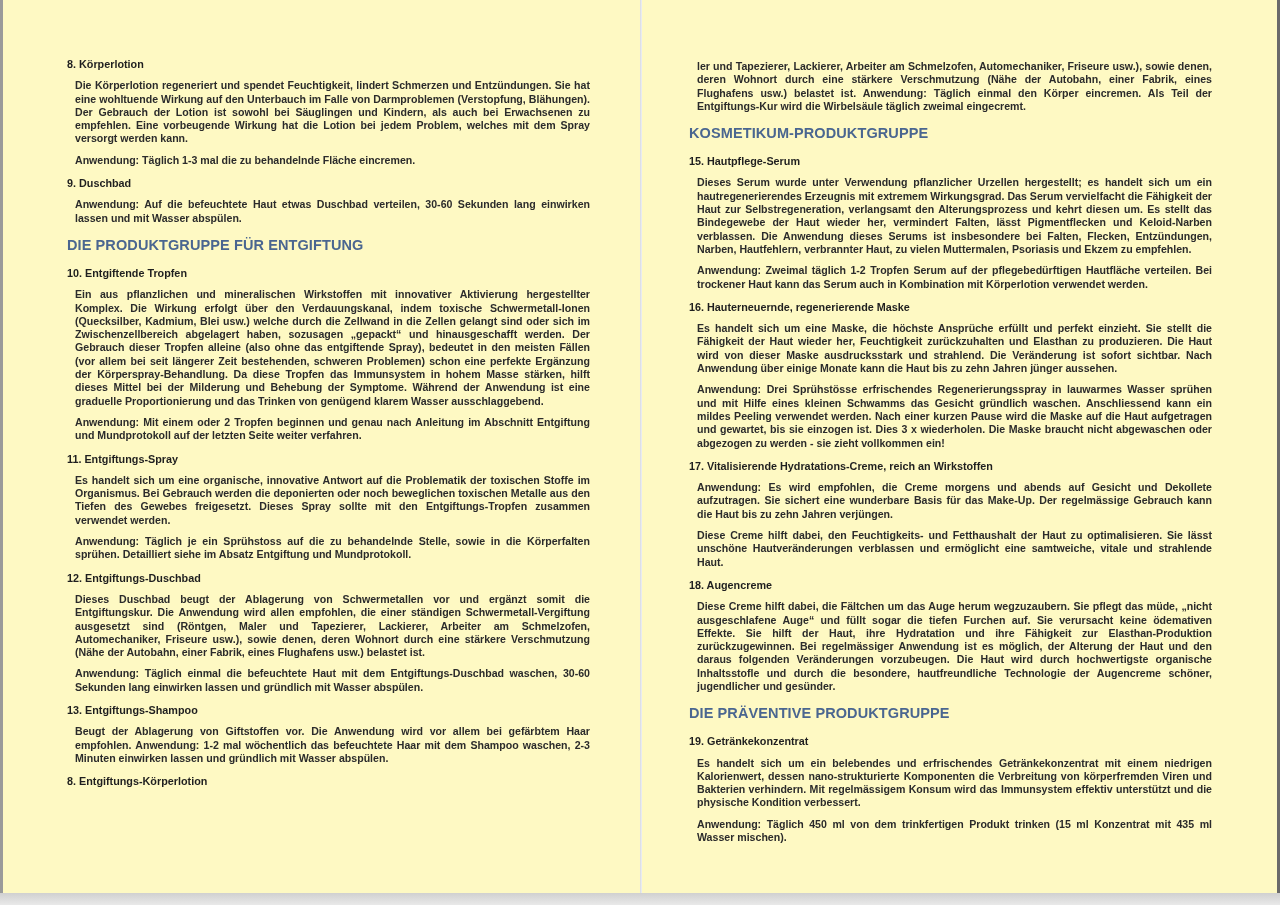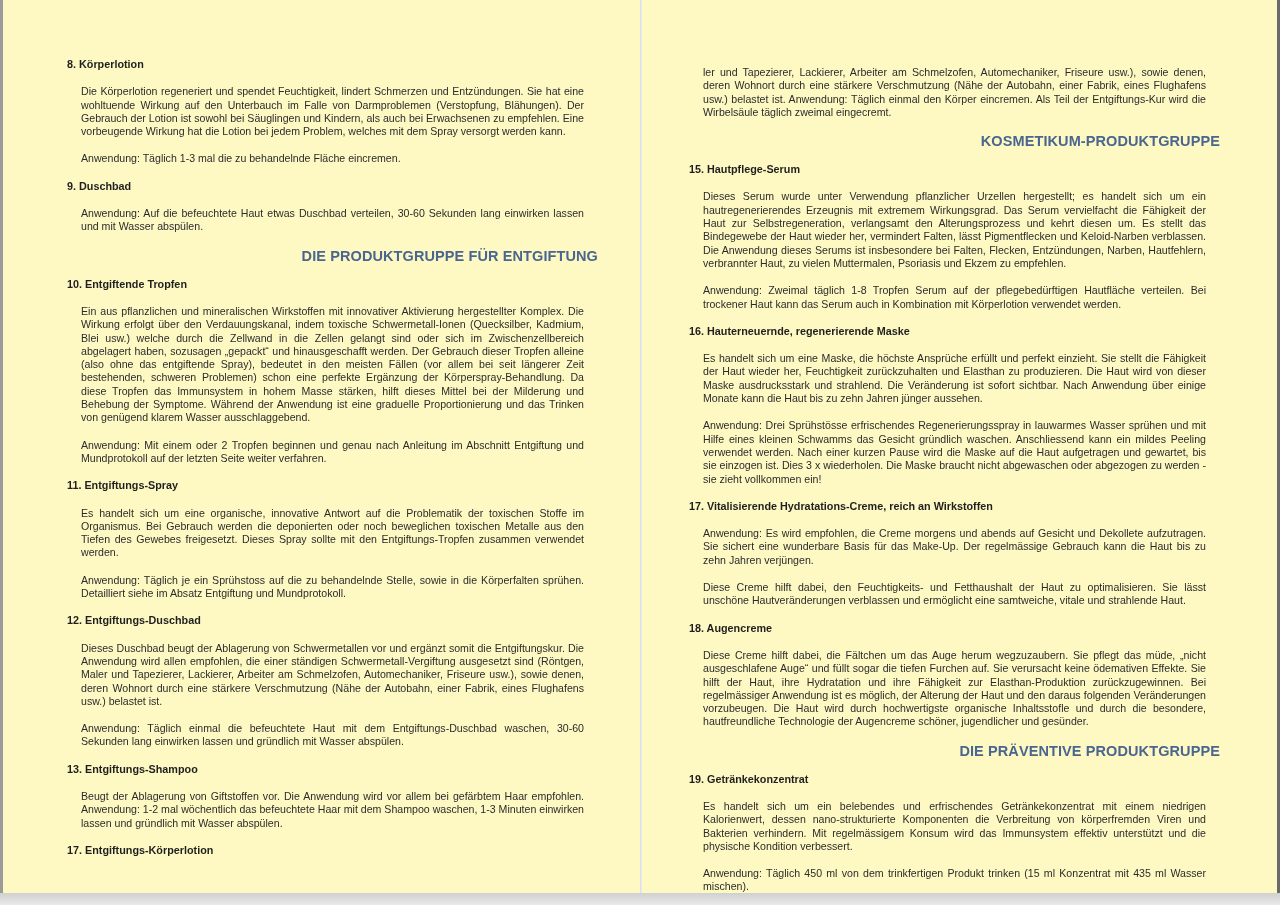--- a/index.html
+++ b/index.html
@@ -29,23 +29,23 @@
     color: #2b2b2b;
     font-size: 10.6px;
     line-height: 13.3px;
   }
   .page.left { left: 67px; top: 58px; }
   .page.right { left: 689px; top: 52px; }
   .section { margin: 0 0 10px 0; }
   .section h3 {
     margin: 0; font-size: 10.8px; font-weight: bold; color: #1f1f1f; line-height: 13.3px;
   }
-  .section p { margin: 14px; text-align: justify; }
+  .section p { margin: 8px; text-align: justify; font-weight: bold; }
   .group-title {
-    text-align: right; color: #4a6690; font-weight: bold;
+    text-align: left; color: #4a6690; font-weight: bold;
     font-size: 14.5px; letter-spacing: 0.1px;
     margin: 12px 0 14px 0; line-height: 16px;
   }
 </style>
 </head>
 <body>
 
 <div class="spread">
   <div class="left-edge"></div>
   <div class="right-edge"></div>
@@ -74,38 +74,38 @@
       <p>Es handelt sich um eine organische, innovative Antwort auf die Problematik der toxischen Stoffe im Organismus. Bei Gebrauch werden die deponierten oder noch beweglichen toxischen Metalle aus den Tiefen des Gewebes freigesetzt. Dieses Spray sollte mit den Entgiftungs-Tropfen zusammen verwendet werden.</p>
       <p>Anwendung: Täglich je ein Sprühstoss auf die zu behandelnde Stelle, sowie in die Körperfalten sprühen. Detailliert siehe im Absatz Entgiftung und Mundprotokoll.</p>
     </div>
     <div class="section">
       <h3>12. Entgiftungs-Duschbad</h3>
       <p>Dieses Duschbad beugt der Ablagerung von Schwermetallen vor und ergänzt somit die Entgiftungskur. Die Anwendung wird allen empfohlen, die einer ständigen Schwermetall-Vergiftung ausgesetzt sind (Röntgen, Maler und Tapezierer, Lackierer, Arbeiter am Schmelzofen, Automechaniker, Friseure usw.), sowie denen, deren Wohnort durch eine stärkere Verschmutzung (Nähe der Autobahn, einer Fabrik, eines Flughafens usw.) belastet ist.</p>
       <p>Anwendung: Täglich einmal die befeuchtete Haut mit dem Entgiftungs-Duschbad waschen, 30-60 Sekunden lang einwirken lassen und gründlich mit Wasser abspülen.</p>
     </div>
     <div class="section">
       <h3>13. Entgiftungs-Shampoo</h3>
-      <p>Beugt der Ablagerung von Giftstoffen vor. Die Anwendung wird vor allem bei gefärbtem Haar empfohlen. Anwendung: 1-2 mal wöchentlich das befeuchtete Haar mit dem Shampoo waschen, 1-3 Minuten einwirken lassen und gründlich mit Wasser abspülen.</p>
+      <p>Beugt der Ablagerung von Giftstoffen vor. Die Anwendung wird vor allem bei gefärbtem Haar empfohlen. Anwendung: 1-2 mal wöchentlich das befeuchtete Haar mit dem Shampoo waschen, 2-3 Minuten einwirken lassen und gründlich mit Wasser abspülen.</p>
     </div>
     <div class="section">
-      <h3>17. Entgiftungs-Körperlotion</h3>
+      <h3>8. Entgiftungs-Körperlotion</h3>
     </div>
   </div>
 
   <div class="page right">
     <div class="section">
       <p>ler und Tapezierer, Lackierer, Arbeiter am Schmelzofen, Automechaniker, Friseure usw.), sowie denen, deren Wohnort durch eine stärkere Verschmutzung (Nähe der Autobahn, einer Fabrik, eines Flughafens usw.) belastet ist. Anwendung: Täglich einmal den Körper eincremen. Als Teil der Entgiftungs-Kur wird die Wirbelsäule täglich zweimal eingecremt.</p>
     </div>
 
     <div class="group-title">KOSMETIKUM-PRODUKTGRUPPE</div>
 
     <div class="section">
       <h3>15. Hautpflege-Serum</h3>
       <p>Dieses Serum wurde unter Verwendung pflanzlicher Urzellen hergestellt; es handelt sich um ein hautregenerierendes Erzeugnis mit extremem Wirkungsgrad. Das Serum vervielfacht die Fähigkeit der Haut zur Selbstregeneration, verlangsamt den Alterungsprozess und kehrt diesen um. Es stellt das Bindegewebe der Haut wieder her, vermindert Falten, lässt Pigmentflecken und Keloid-Narben verblassen. Die Anwendung dieses Serums ist insbesondere bei Falten, Flecken, Entzündungen, Narben, Hautfehlern, verbrannter Haut, zu vielen Muttermalen, Psoriasis und Ekzem zu empfehlen.</p>
-      <p>Anwendung: Zweimal täglich 1-8 Tropfen Serum auf der pflegebedürftigen Hautfläche verteilen. Bei trockener Haut kann das Serum auch in Kombination mit Körperlotion verwendet werden.</p>
+      <p>Anwendung: Zweimal täglich 1-2 Tropfen Serum auf der pflegebedürftigen Hautfläche verteilen. Bei trockener Haut kann das Serum auch in Kombination mit Körperlotion verwendet werden.</p>
     </div>
     <div class="section">
       <h3>16. Hauterneuernde, regenerierende Maske</h3>
       <p>Es handelt sich um eine Maske, die höchste Ansprüche erfüllt und perfekt einzieht. Sie stellt die Fähigkeit der Haut wieder her, Feuchtigkeit zurückzuhalten und Elasthan zu produzieren. Die Haut wird von dieser Maske ausdrucksstark und strahlend. Die Veränderung ist sofort sichtbar. Nach Anwendung über einige Monate kann die Haut bis zu zehn Jahren jünger aussehen.</p>
       <p>Anwendung: Drei Sprühstösse erfrischendes Regenerierungsspray in lauwarmes Wasser sprühen und mit Hilfe eines kleinen Schwamms das Gesicht gründlich waschen. Anschliessend kann ein mildes Peeling verwendet werden. Nach einer kurzen Pause wird die Maske auf die Haut aufgetragen und gewartet, bis sie einzogen ist. Dies 3 x wiederholen. Die Maske braucht nicht abgewaschen oder abgezogen zu werden - sie zieht vollkommen ein!</p>
     </div>
     <div class="section">
       <h3>17. Vitalisierende Hydratations-Creme, reich an Wirkstoffen</h3>
       <p>Anwendung: Es wird empfohlen, die Creme morgens und abends auf Gesicht und Dekollete aufzutragen. Sie sichert eine wunderbare Basis für das Make-Up. Der regelmässige Gebrauch kann die Haut bis zu zehn Jahren verjüngen.</p>
       <p>Diese Creme hilft dabei, den Feuchtigkeits- und Fetthaushalt der Haut zu optimalisieren. Sie lässt unschöne Hautveränderungen verblassen und ermöglicht eine samtweiche, vitale und strahlende Haut.</p>

